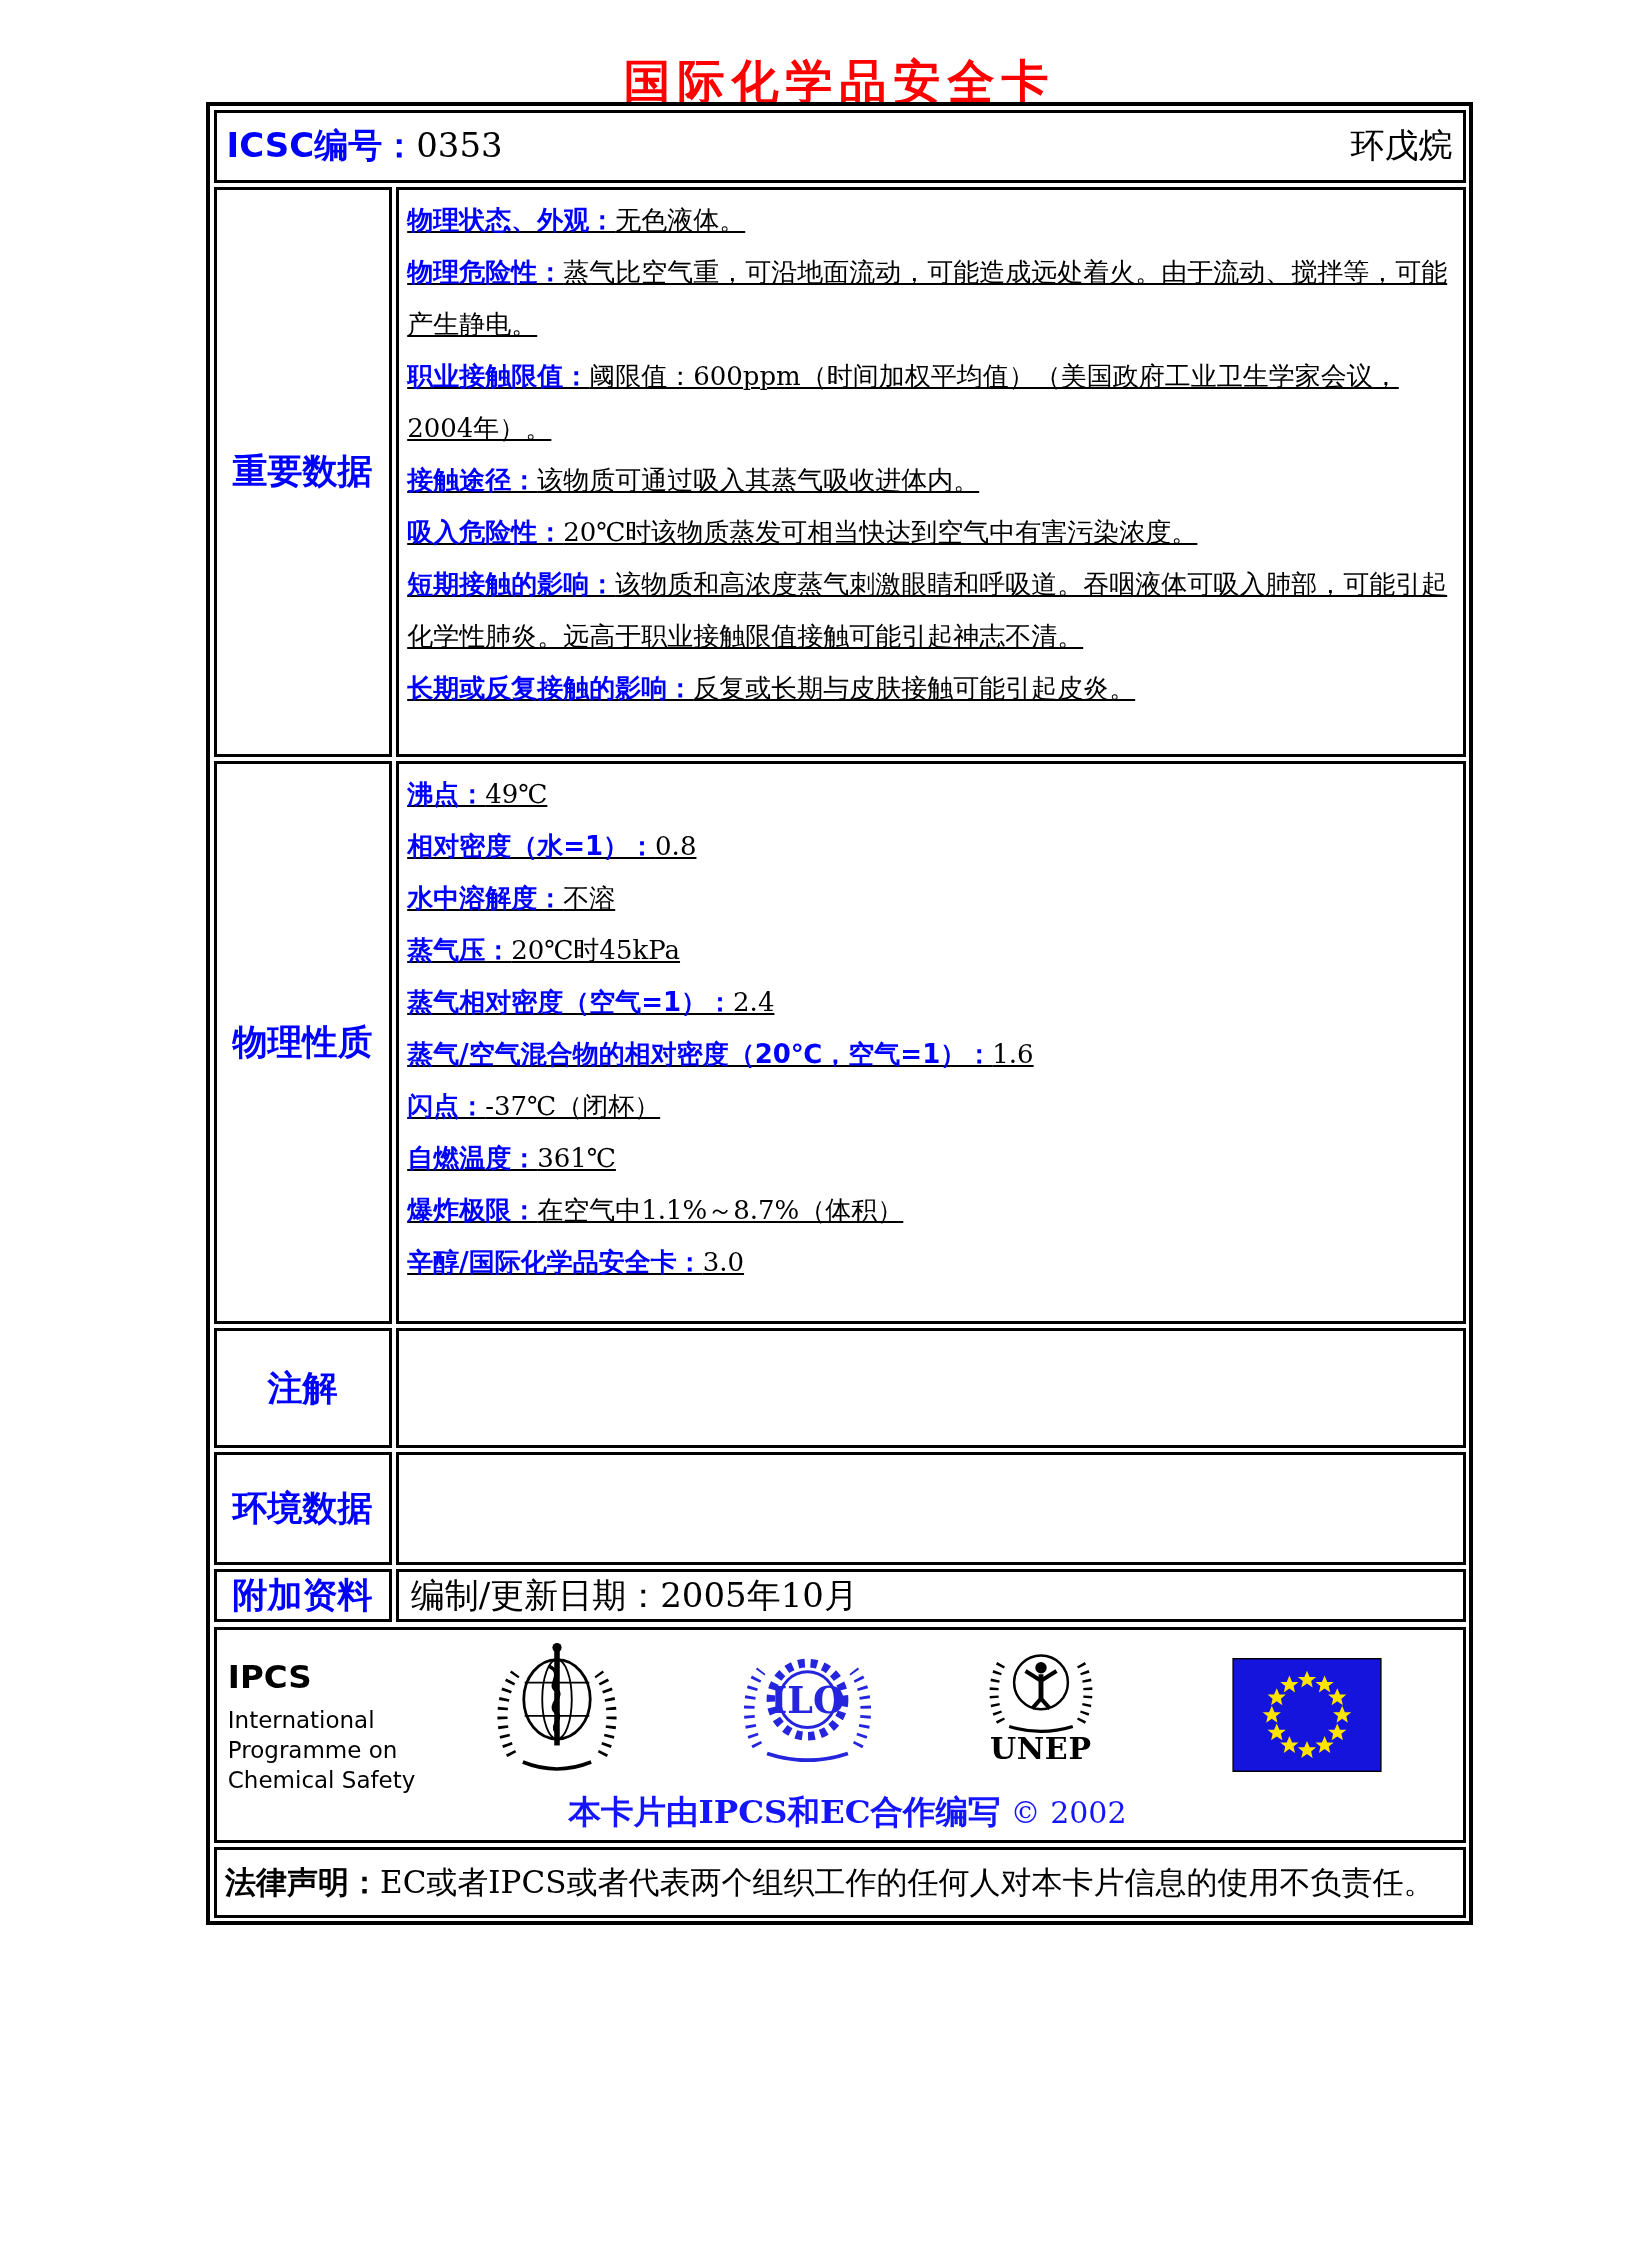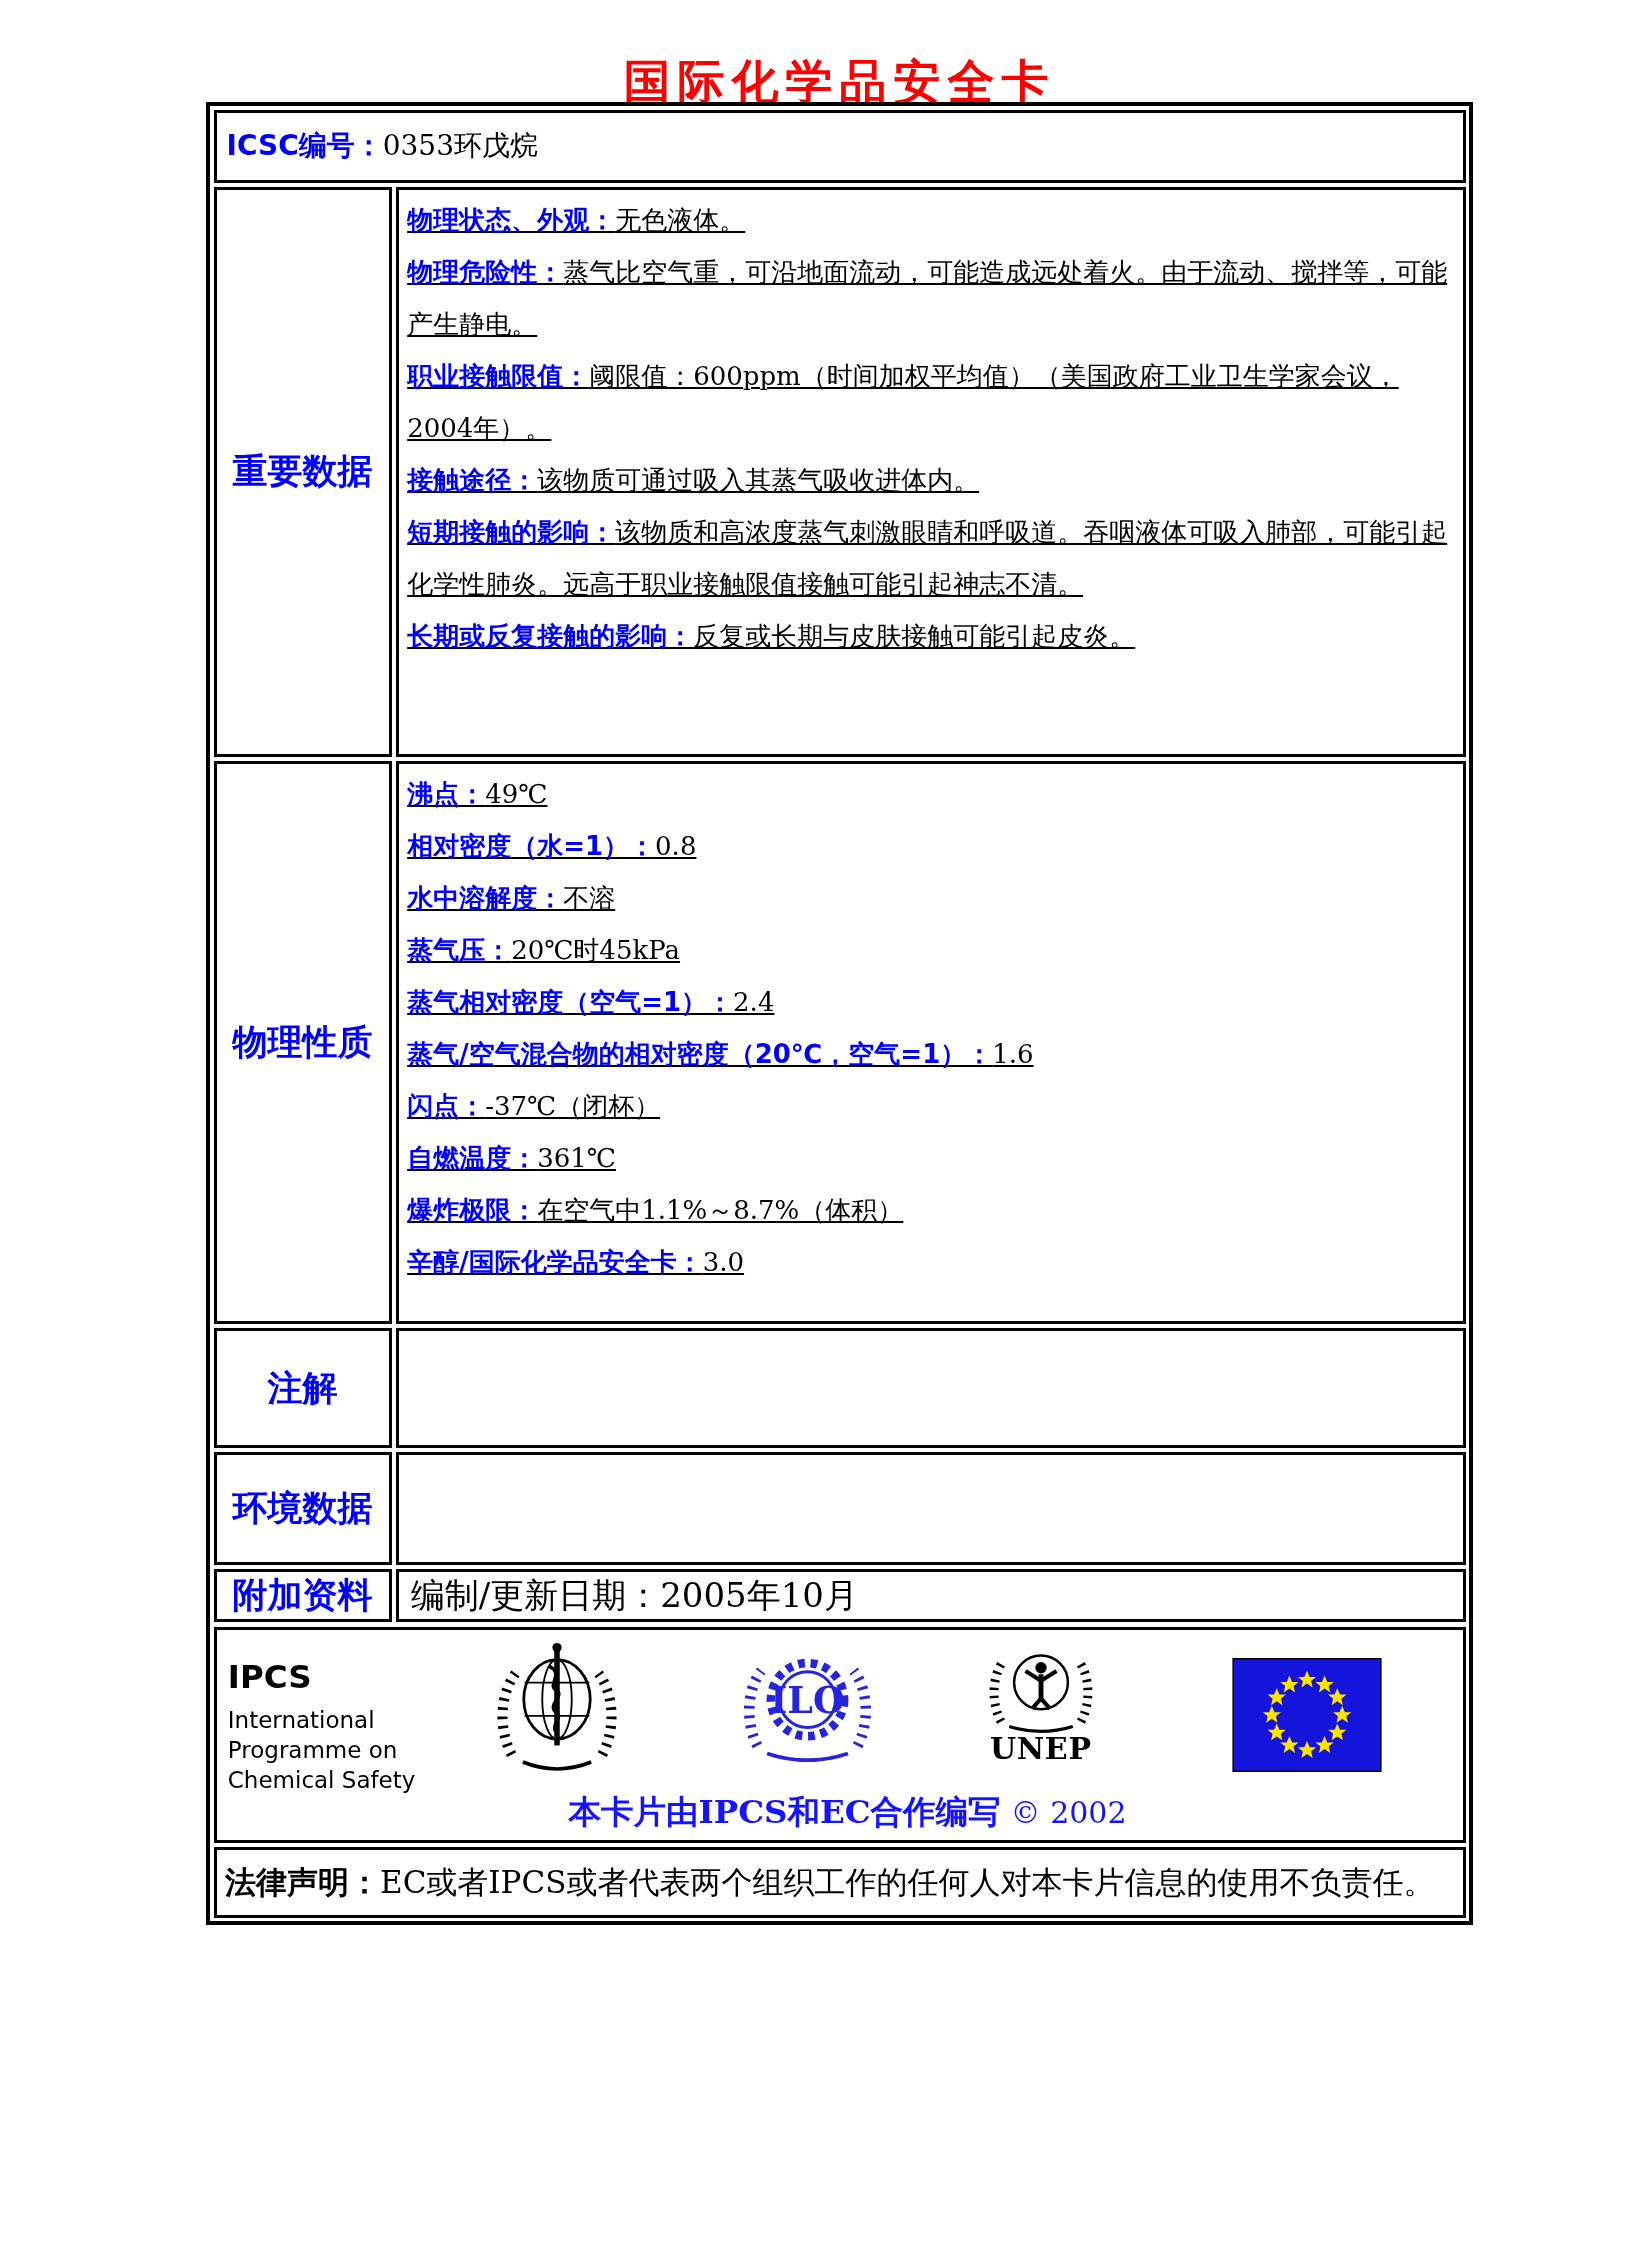--- a/index.html
+++ b/index.html
@@ -14,22 +14,22 @@
   .cell{border:3.5px solid #000;box-sizing:border-box;background:#fff;}
   .label-cell{flex:0 0 178px;display:flex;align-items:center;justify-content:center;text-align:center;}
   .section-label{color:#0000ff;font-weight:bold;font-size:35px;
        font-family:"DejaVu Sans","Liberation Sans",sans-serif;}
   .content-cell{flex:1 1 auto;padding:4.2px 8.5px;}
   .entry{margin:0;font-size:26px;line-height:52px;text-decoration:underline;}
   .entry .lbl{color:#0000ff;font-weight:bold;font-family:"DejaVu Sans","Liberation Sans",sans-serif;}
   .entry .val{color:#000;}
   
   .row-header{min-height:73px;}
-  .header-cell{flex:1;display:flex;align-items:center;
-       padding:0 10px;font-size:28px;}
+  .header-cell{flex:1;display:flex;justify-content:space-between;align-items:center;
+       padding:0 10px;font-size:34px;}
   .header-cell .lbl{color:#0000ff;font-weight:bold;font-family:"DejaVu Sans","Liberation Sans",sans-serif;}
   .chem-name{color:#000;}
   
   .row-important{min-height:570px;}
   .row-physical{min-height:563px;}
   .row-env{min-height:113px;}
   .row-notes{min-height:120px;}
   .row-addl{min-height:47px;}
   .row-addl .content-cell{display:flex;align-items:center;padding-top:0;padding-bottom:0;font-size:34px;padding-left:12px;}
   
@@ -77,20 +77,21 @@
 
     <div class="row row-important">
       <div class="cell label-cell">
         <span class="section-label">重要数据</span>
       </div>
       <div class="cell content-cell">
         <p class="entry"><span class="lbl">物理状态、外观：</span><span class="val">无色液体。</span></p>
         <p class="entry"><span class="lbl">物理危险性：</span><span class="val">蒸气比空气重，可沿地面流动，可能造成远处着火。由于流动、搅拌等，可能产生静电。</span></p>
         <p class="entry"><span class="lbl">职业接触限值：</span><span class="val">阈限值：600ppm（时间加权平均值）（美国政府工业卫生学家会议，2004年）。</span></p>
         <p class="entry"><span class="lbl">接触途径：</span><span class="val">该物质可通过吸入其蒸气吸收进体内。</span></p>
+        <p class="entry"><span class="lbl">吸入危险性：</span><span class="val">20℃时该物质蒸发可相当快达到空气中有害污染浓度。</span></p>
         <p class="entry"><span class="lbl">短期接触的影响：</span><span class="val">该物质和高浓度蒸气刺激眼睛和呼吸道。吞咽液体可吸入肺部，可能引起化学性肺炎。远高于职业接触限值接触可能引起神志不清。</span></p>
         <p class="entry"><span class="lbl">长期或反复接触的影响：</span><span class="val">反复或长期与皮肤接触可能引起皮炎。</span></p>
       </div>
     </div>
 
     <div class="row row-physical">
       <div class="cell label-cell">
         <span class="section-label">物理性质</span>
       </div>
       <div class="cell content-cell">

